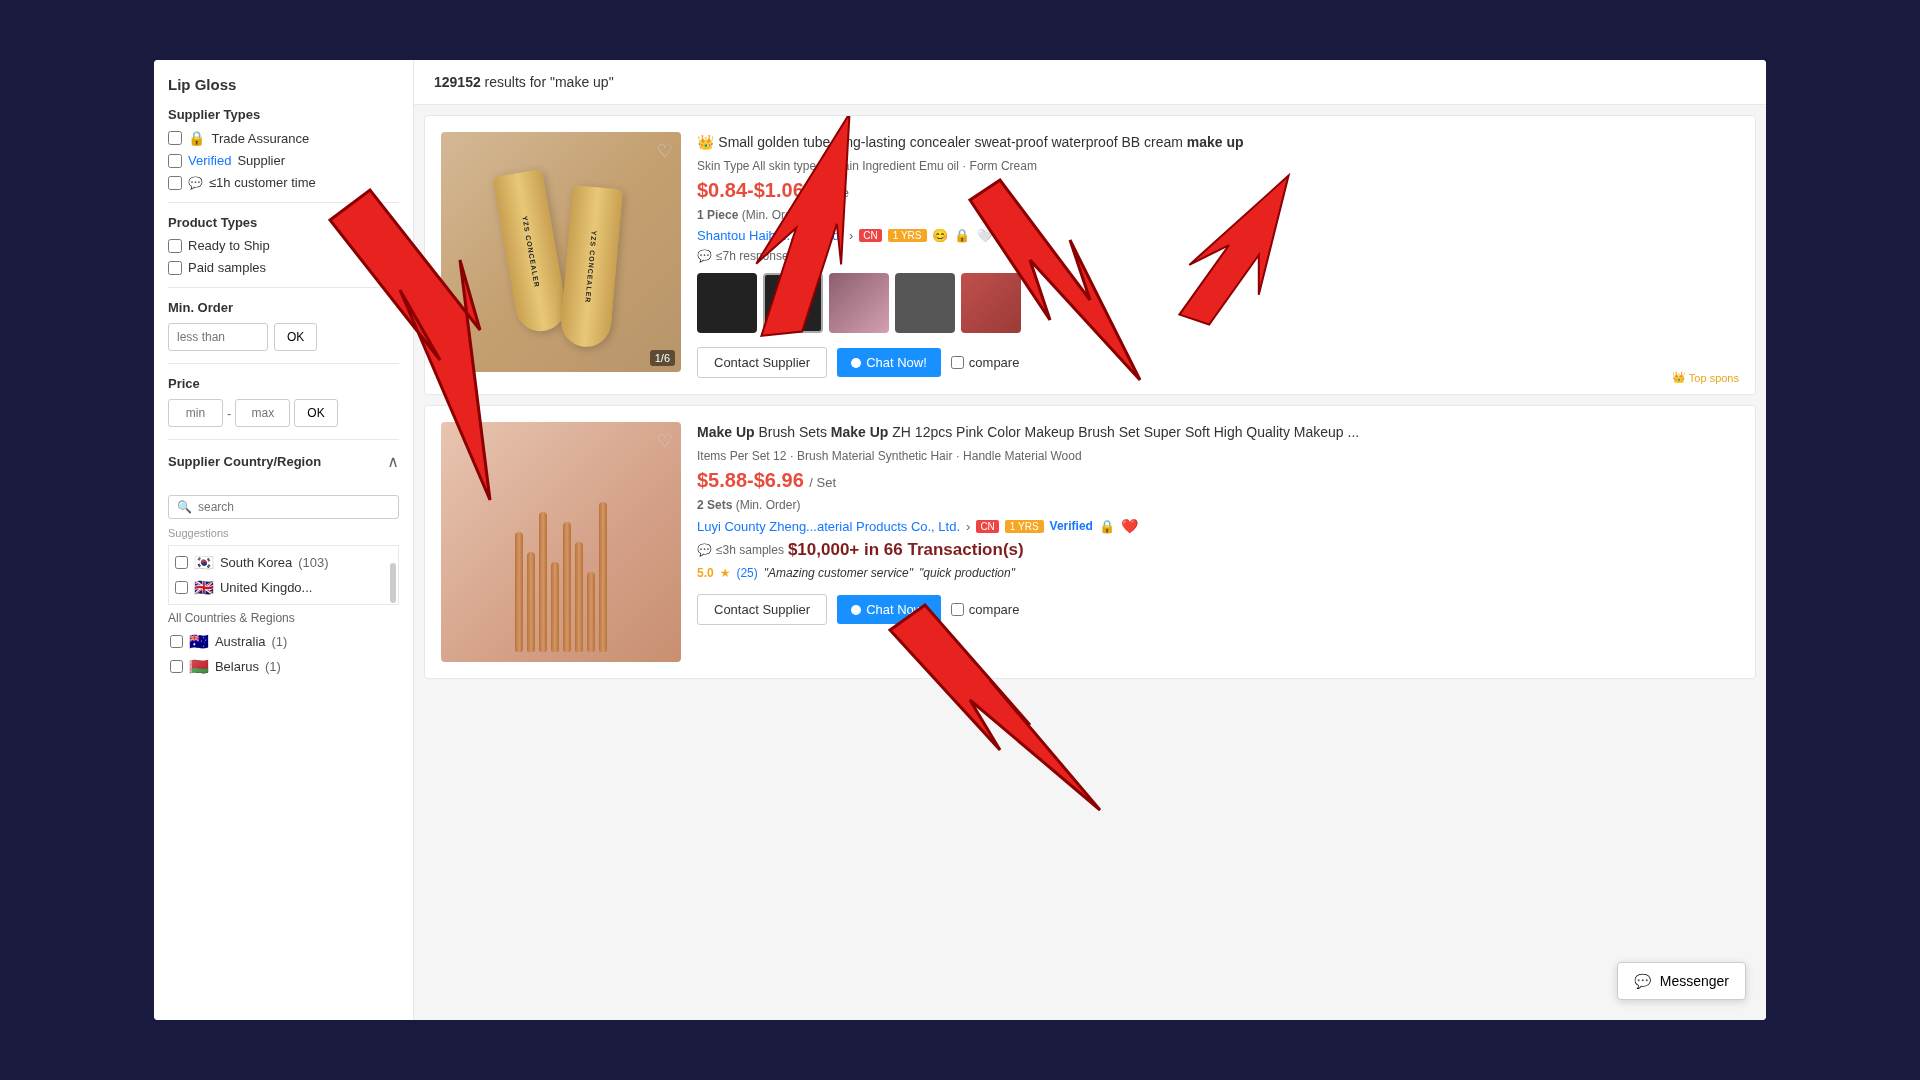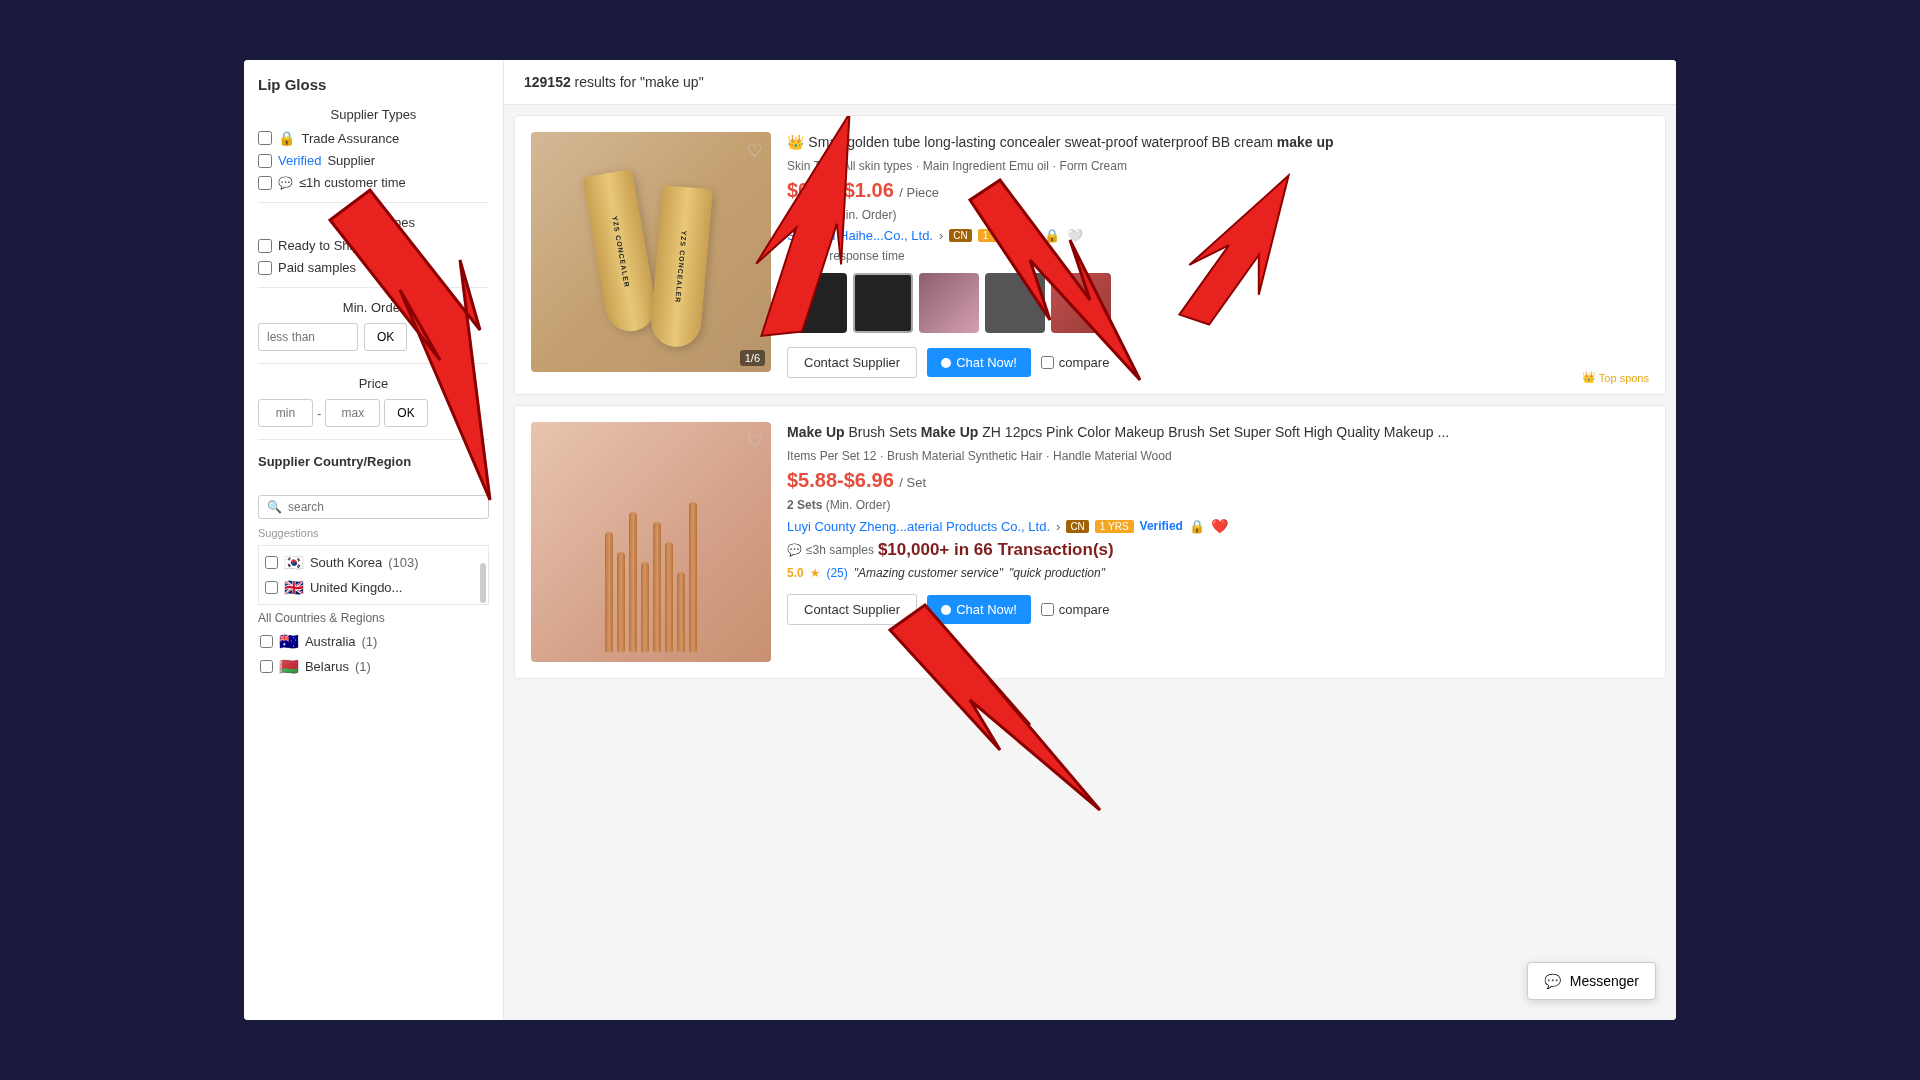--- a/index.html
+++ b/index.html
@@ -7,21 +7,21 @@
       background: #1a1a3e;
       font-family: Arial, sans-serif;
       display: flex;
       justify-content: center;
       align-items: center;
       min-height: 100vh;
       padding: 20px;
     }
     .main-container {
       background: #fff;
-      width: 1432px;
+      width: 1612px;
       min-height: 960px;
       display: flex;
       border-radius: 4px;
       overflow: hidden;
       position: relative;
     }
     
     .sidebar {
       width: 260px;
       min-width: 260px;
@@ -31,25 +31,24 @@
       overflow-y: auto;
     }
     .sidebar-title {
       font-size: 15px;
       font-weight: 600;
       color: #333;
       margin-bottom: 14px;
     }
     .filter-section-title {
       font-size: 13px;
-      font-weight: 400;
+      font-weight: 700;
       color: #333;
       margin-bottom: 8px;
       margin-top: 12px;
-      text-align: center;
     }
     .checkbox-row {
       display: flex;
       align-items: center;
       gap: 6px;
       margin-bottom: 7px;
       font-size: 13px;
       color: #333;
     }
     .checkbox-row input[type=checkbox] {
@@ -264,21 +263,21 @@
     }
     .supplier-row {
       display: flex;
       align-items: center;
       gap: 6px;
       font-size: 13px;
       color: #1677ff;
     }
     .supplier-name { cursor: pointer; }
     .cn-badge {
-      background: #a16207;
+      background: #ef4444;
       color: #fff;
       font-size: 10px;
       padding: 1px 4px;
       border-radius: 2px;
     }
     .years-badge {
       background: #f5a623;
       color: #fff;
       font-size: 10px;
       padding: 1px 5px;

